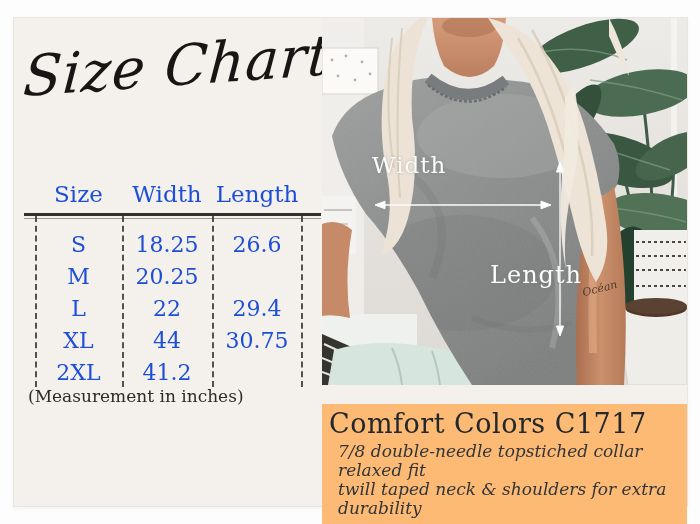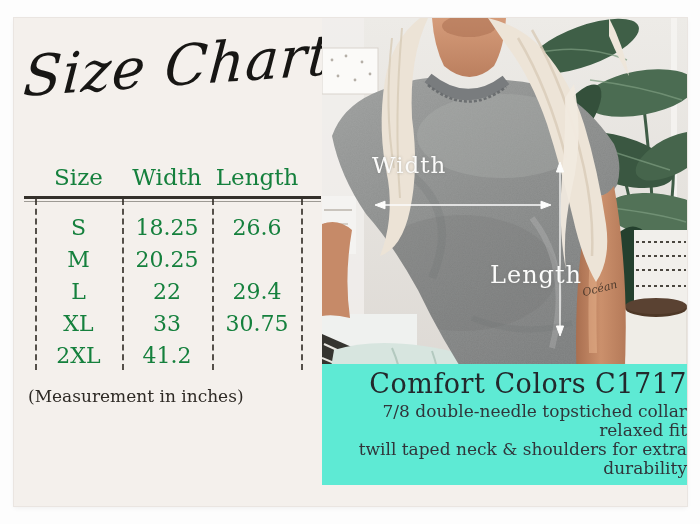--- a/index.html
+++ b/index.html
@@ -7,21 +7,21 @@
   #canvas { position:relative; width:700px; height:524px; background:#fdfdfd; overflow:hidden; }
   #inner { position:absolute; left:14px; top:18px; width:673px; height:488px;
            background:#f4f0ec; box-shadow:0 0 0 1px #eae5e1, 0 2px 5px rgba(0,0,0,.06); }
 
   
   .script-title { position:absolute; left:8px; top:26px; width:300px; height:110px;
     font-family:"DejaVu Serif", serif; font-style:italic; font-size:56px; color:#171614;
     letter-spacing:1px; transform:rotate(-4deg) skewX(-8deg); transform-origin:left center;
     white-space:nowrap; }
 
-  .size-table { position:absolute; left:21px; top:140px; width:267px; height:235px; color:#15803d; }
+  .size-table { position:absolute; left:21px; top:157px; width:267px; height:235px; color:#1d4ed8; }
   .thead { display:grid; grid-template-columns:87px 90px 90px; height:38px; align-items:center;
            text-align:center; font-size:23px; }
   .rule-main { position:absolute; left:-11px; top:38px; width:297px; height:3px; background:#34302b; }
   .rule-sub  { position:absolute; left:-11px; top:43px; width:297px; height:1px; background:#34302b; opacity:.45; }
   .vline { position:absolute; top:41px; height:171px; width:0; border-left:2px dashed rgba(50,44,38,.82); }
   .v0 { left:0; } .v1 { left:87px; } .v2 { left:177px; } .v3 { left:266px; }
   .tbody { position:absolute; left:0; top:53px; width:267px; }
   .trow { display:grid; grid-template-columns:87px 90px 90px; height:32px; align-items:center;
           text-align:center; font-size:22px; }
   .measure-note { position:absolute; left:14px; top:368px; width:300px; text-align:left;
@@ -31,24 +31,24 @@
   #photo { position:absolute; left:308px; top:0; width:365px; height:367px; overflow:hidden; background:#e9e7e3; }
   #photo svg { display:block; }
   .anno { position:absolute; color:#fbfbfa; font-family:"DejaVu Serif", serif;
           text-shadow:0 0 3px rgba(110,112,110,.45); letter-spacing:1px; }
   .anno-width  { left:50px;  top:134px; font-size:23px; }
   .anno-length { left:168px; top:243px; font-size:24px; }
   .tattoo { position:absolute; left:260px; top:262px; width:52px; font-style:italic; font-size:11px;
             color:#3c2f25; transform:rotate(-14deg); opacity:.85; }
 
   
-  #product { position:absolute; left:308px; top:346px; width:365px; height:121px;
-             background:#5eead4; color:#23282c;text-align:right; }
+  #product { position:absolute; left:308px; top:386px; width:365px; height:121px;
+             background:#fdba74; color:#23282c; }
   .product-name { margin:4px 0 0 7px; font-size:27px; letter-spacing:.5px; }
-  .feature-list { margin:3px 0 0 16px; font-size:17px; line-height:19px; color:#30353a; }
+  .feature-list { margin:3px 0 0 16px; font-style:italic; font-size:17px; line-height:19px; color:#30353a; }
 </style>
 </head>
 <body>
 
 <div id="canvas">
   <div id="inner">
 
     <div class="script-title">Size Chart</div>
 
     <div class="size-table">
@@ -73,21 +73,21 @@
           <span>M</span>
           <span>20.25</span>
         </div>
         <div class="trow">
           <span>L</span>
           <span>22</span>
           <span>29.4</span>
         </div>
         <div class="trow">
           <span>XL</span>
-          <span>33</span>
+          <span>44</span>
           <span>30.75</span>
         </div>
         <div class="trow">
           <span>2XL</span>
           <span>41.2</span>
         </div>
       </div>
     </div>
 
     <div class="measure-note">(Measurement in inches)</div>

